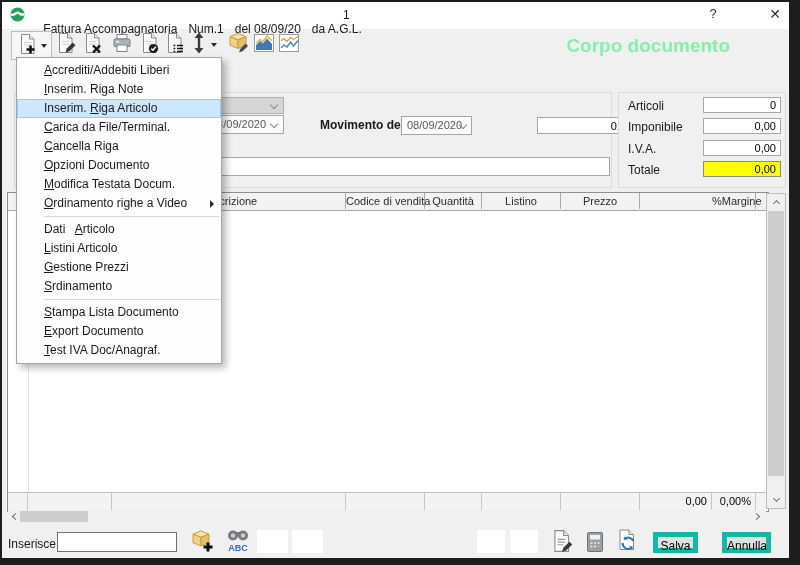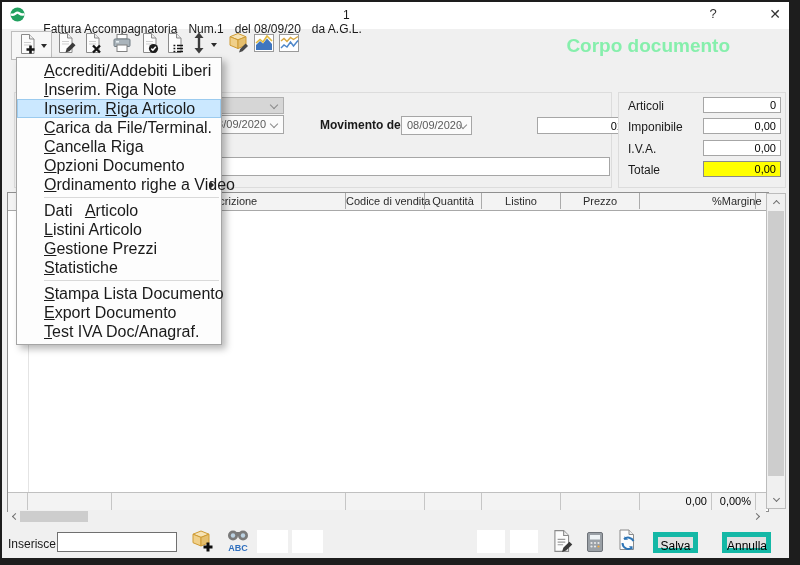--- a/index.html
+++ b/index.html
@@ -13,21 +13,21 @@
   .title-text span{margin-right:11px;}
   .title-page{left:343px;top:8px;font-size:12px;color:#1a1a1a;}
   .cap-btn{top:4px;width:20px;height:20px;font-size:13px;color:#333;text-align:center;line-height:20px;cursor:default;}
   
   .tb-btn{top:31px;width:27px;height:27px;display:flex;align-items:center;justify-content:center;}
   .tb-open{border:1px solid #bdbdbd;background:#f7f7f7;width:39px;}
   .tri-down{width:0;height:0;border-left:3.5px solid transparent;border-right:3.5px solid transparent;border-top:4.5px solid #2b2b2b;}
   
   .menu{left:16px;top:57px;width:206px;background:#fdfdfd;border:1px solid #a5a5a5;
         box-shadow:4px 4px 7px rgba(0,0,0,0.28);padding:3px 0;z-index:60;box-sizing:border-box;}
-  .mi{position:relative;height:19px;line-height:19px;padding-left:27px;font-size:16px;color:#1a1a1a;cursor:default;box-sizing:border-box;}
+  .mi{position:relative;height:19px;line-height:19px;padding-left:27px;font-size:12px;color:#1a1a1a;cursor:default;box-sizing:border-box;}
   .mi span{white-space:pre;}
   .mi .key{text-decoration:underline;}
   .mi.hl{background:#cbe8ff;box-shadow:inset 0 0 0 1px #9bcbef;}
   .msep{height:1px;background:#d9d9d9;margin:3px 2px 3px 27px;}
   .sub-arrow{position:absolute;right:7px;top:5.5px;width:0;height:0;
              border-top:4px solid transparent;border-bottom:4px solid transparent;border-left:4.5px solid #2b2b2b;}
   
   .groupbox{border:1px solid #dcdcdc;background:#f0f0f0;box-sizing:border-box;}
   .corpo-title{left:537px;top:35px;width:193px;text-align:right;font-size:19px;font-weight:bold;color:#86efac;}
   .field{background:#fff;border:1px solid #a6a6a6;box-sizing:border-box;font-size:11px;color:#000;}
@@ -334,25 +334,26 @@
   <div class="abs btn" style="left:653px;top:532px;width:45px;height:21px;">Salva</div>
   <div class="abs btn" style="left:722px;top:532px;width:49px;height:21px;">Annulla</div>
 
   <div class="abs menu">
     <div class="mi"><span class="pre"></span><span class="key">A</span><span class="post">ccrediti/Addebiti Liberi</span></div>
     <div class="mi"><span class="pre"></span><span class="key">I</span><span class="post">nserim. Riga Note</span></div>
     <div class="mi hl"><span class="pre">Inserim. </span><span class="key">R</span><span class="post">iga Articolo</span></div>
     <div class="mi"><span class="pre"></span><span class="key">C</span><span class="post">arica da File/Terminal.</span></div>
     <div class="mi"><span class="pre"></span><span class="key">C</span><span class="post">ancella Riga</span></div>
     <div class="mi"><span class="pre"></span><span class="key">O</span><span class="post">pzioni Documento</span></div>
+    <div class="mi"><span class="pre"></span><span class="key">M</span><span class="post">odifica Testata Docum.</span></div>
     <div class="mi"><span class="pre"></span><span class="key">O</span><span class="post">rdinamento righe a Video</span><span class="sub-arrow"></span></div>
     <div class="msep"></div>
     <div class="mi"><span class="pre">Dati   </span><span class="key">A</span><span class="post">rticolo</span></div>
     <div class="mi"><span class="pre"></span><span class="key">L</span><span class="post">istini Articolo</span></div>
     <div class="mi"><span class="pre"></span><span class="key">G</span><span class="post">estione Prezzi</span></div>
-    <div class="mi"><span class="pre"></span><span class="key">S</span><span class="post">tatistiche</span></div>
+    <div class="mi"><span class="pre"></span><span class="key">S</span><span class="post">rdinamento</span></div>
     <div class="msep"></div>
     <div class="mi"><span class="pre"></span><span class="key">S</span><span class="post">tampa Lista Documento</span></div>
     <div class="mi"><span class="pre"></span><span class="key">E</span><span class="post">xport Documento</span></div>
     <div class="mi"><span class="pre"></span><span class="key">T</span><span class="post">est IVA Doc/Anagraf.</span></div>
   </div>
 
 </div>
 
 </body></html>

